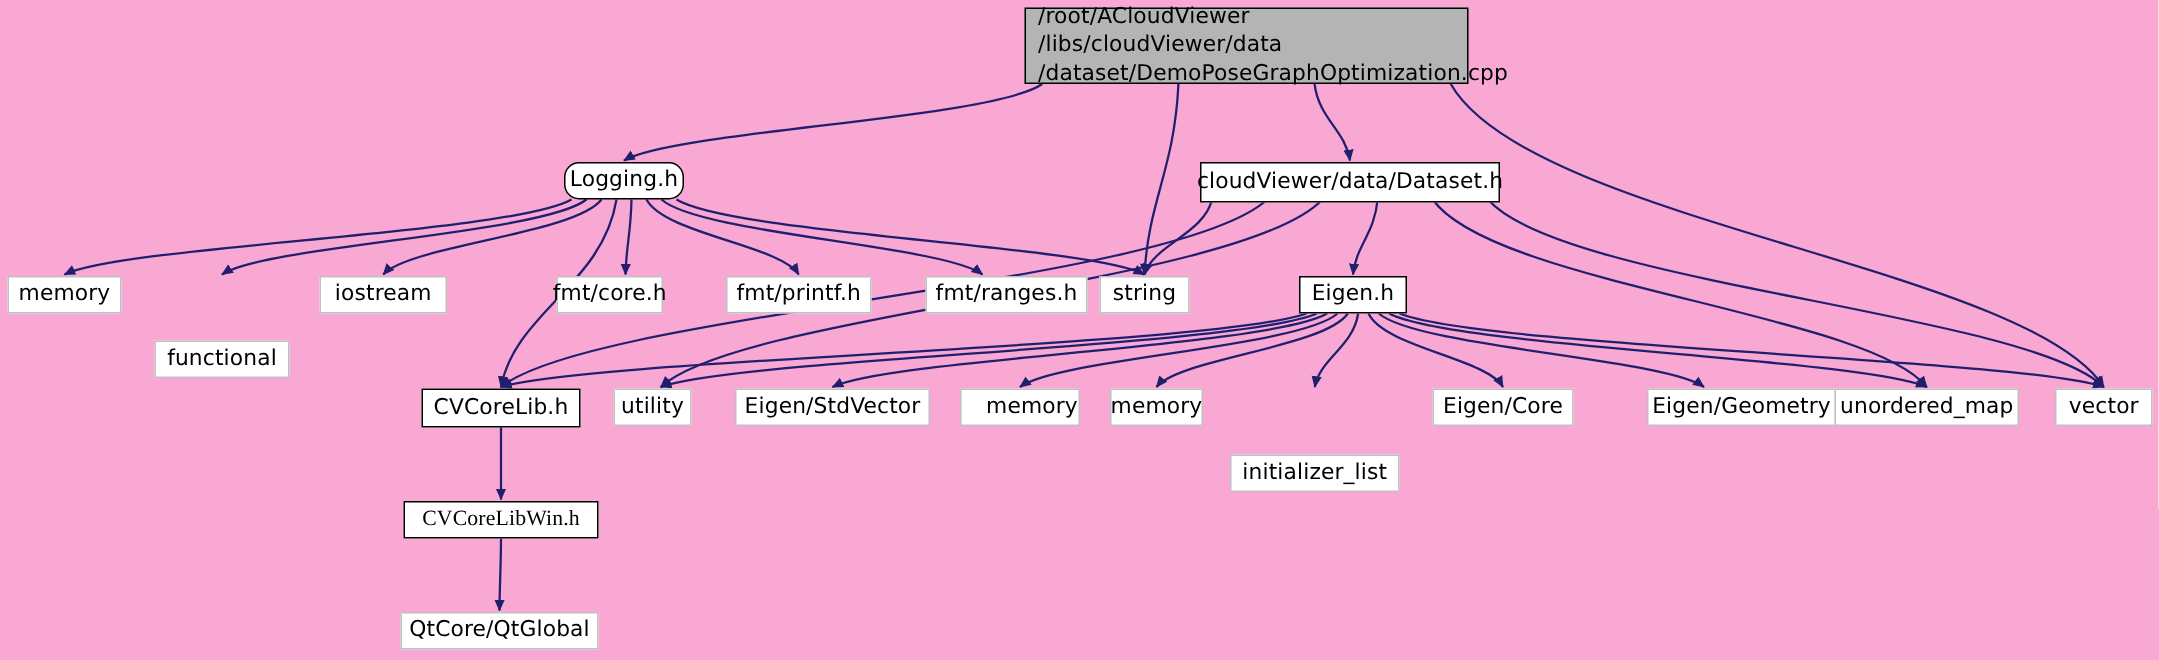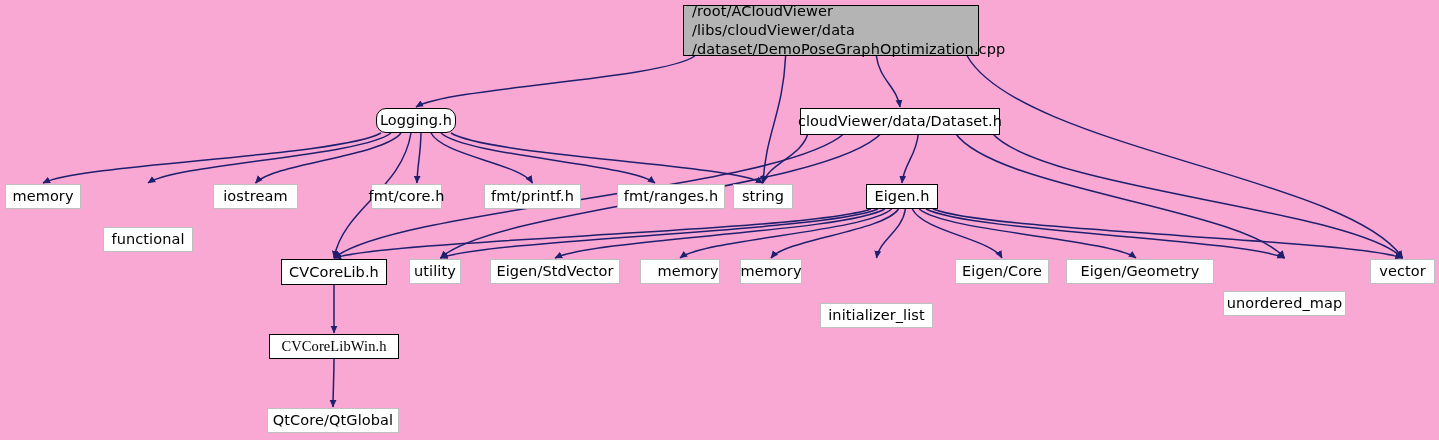--- a/index.html
+++ b/index.html
@@ -104,18 +104,18 @@
     <div class="gnode " style="left: 601px; top: 184px; width: 108px; height: 25px; margin-left: 16px;">fmt/ranges.h</div>
     <div class="gnode " style="left: 733px; top: 184px; width: 60px; height: 25px;">string</div>
     <div class="gnode strong" style="left: 866px; top: 184px; width: 72px; height: 25px;">Eigen.h</div>
     <div class="gnode strong" style="left: 281px; top: 259px; width: 106px; height: 26px;">CVCoreLib.h</div>
     <div class="gnode " style="left: 409px; top: 259px; width: 52px; height: 25px;">utility</div>
     <div class="gnode " style="left: 490px; top: 259px; width: 130px; height: 25px;">Eigen/StdVector</div>
     <div class="gnode " style="left: 640px; top: 259px; width: 80px; height: 25px; padding-left: 16px;">memory</div>
     <div class="gnode " style="left: 740px; top: 259px; width: 62px; height: 25px;">memory</div>
     <div class="gnode " style="left: 820px; top: 259px; width: 113px; height: 25px; margin-top: 44px;">initializer_list</div>
     <div class="gnode " style="left: 955px; top: 259px; width: 94px; height: 25px;">Eigen/Core</div>
-    <div class="gnode " style="left: 1066px; top: 259px; width: 148px; height: 25px;">Eigen/Geometry</div>
-    <div class="gnode " style="left: 1223px; top: 259px; width: 123px; height: 25px; margin-top: 32px;">unordered_map</div>
+    <div class="gnode " style="left: 1098px; top: 259px; width: 126px; height: 25px;">Eigen/Geometry</div>
+    <div class="gnode " style="left: 1223px; top: 259px; width: 123px; height: 25px;">unordered_map</div>
     <div class="gnode " style="left: 1370px; top: 259px; width: 65px; height: 25px;">vector</div>
     <div class="gnode strong" style="left: 269px; top: 334px; width: 130px; height: 25px; font-family: Liberation Serif, serif;">CVCoreLibWin.h</div>
     <div class="gnode " style="left: 267px; top: 408px; width: 132px; height: 25px;">QtCore/QtGlobal</div>
   </div>
 
 </body></html>

